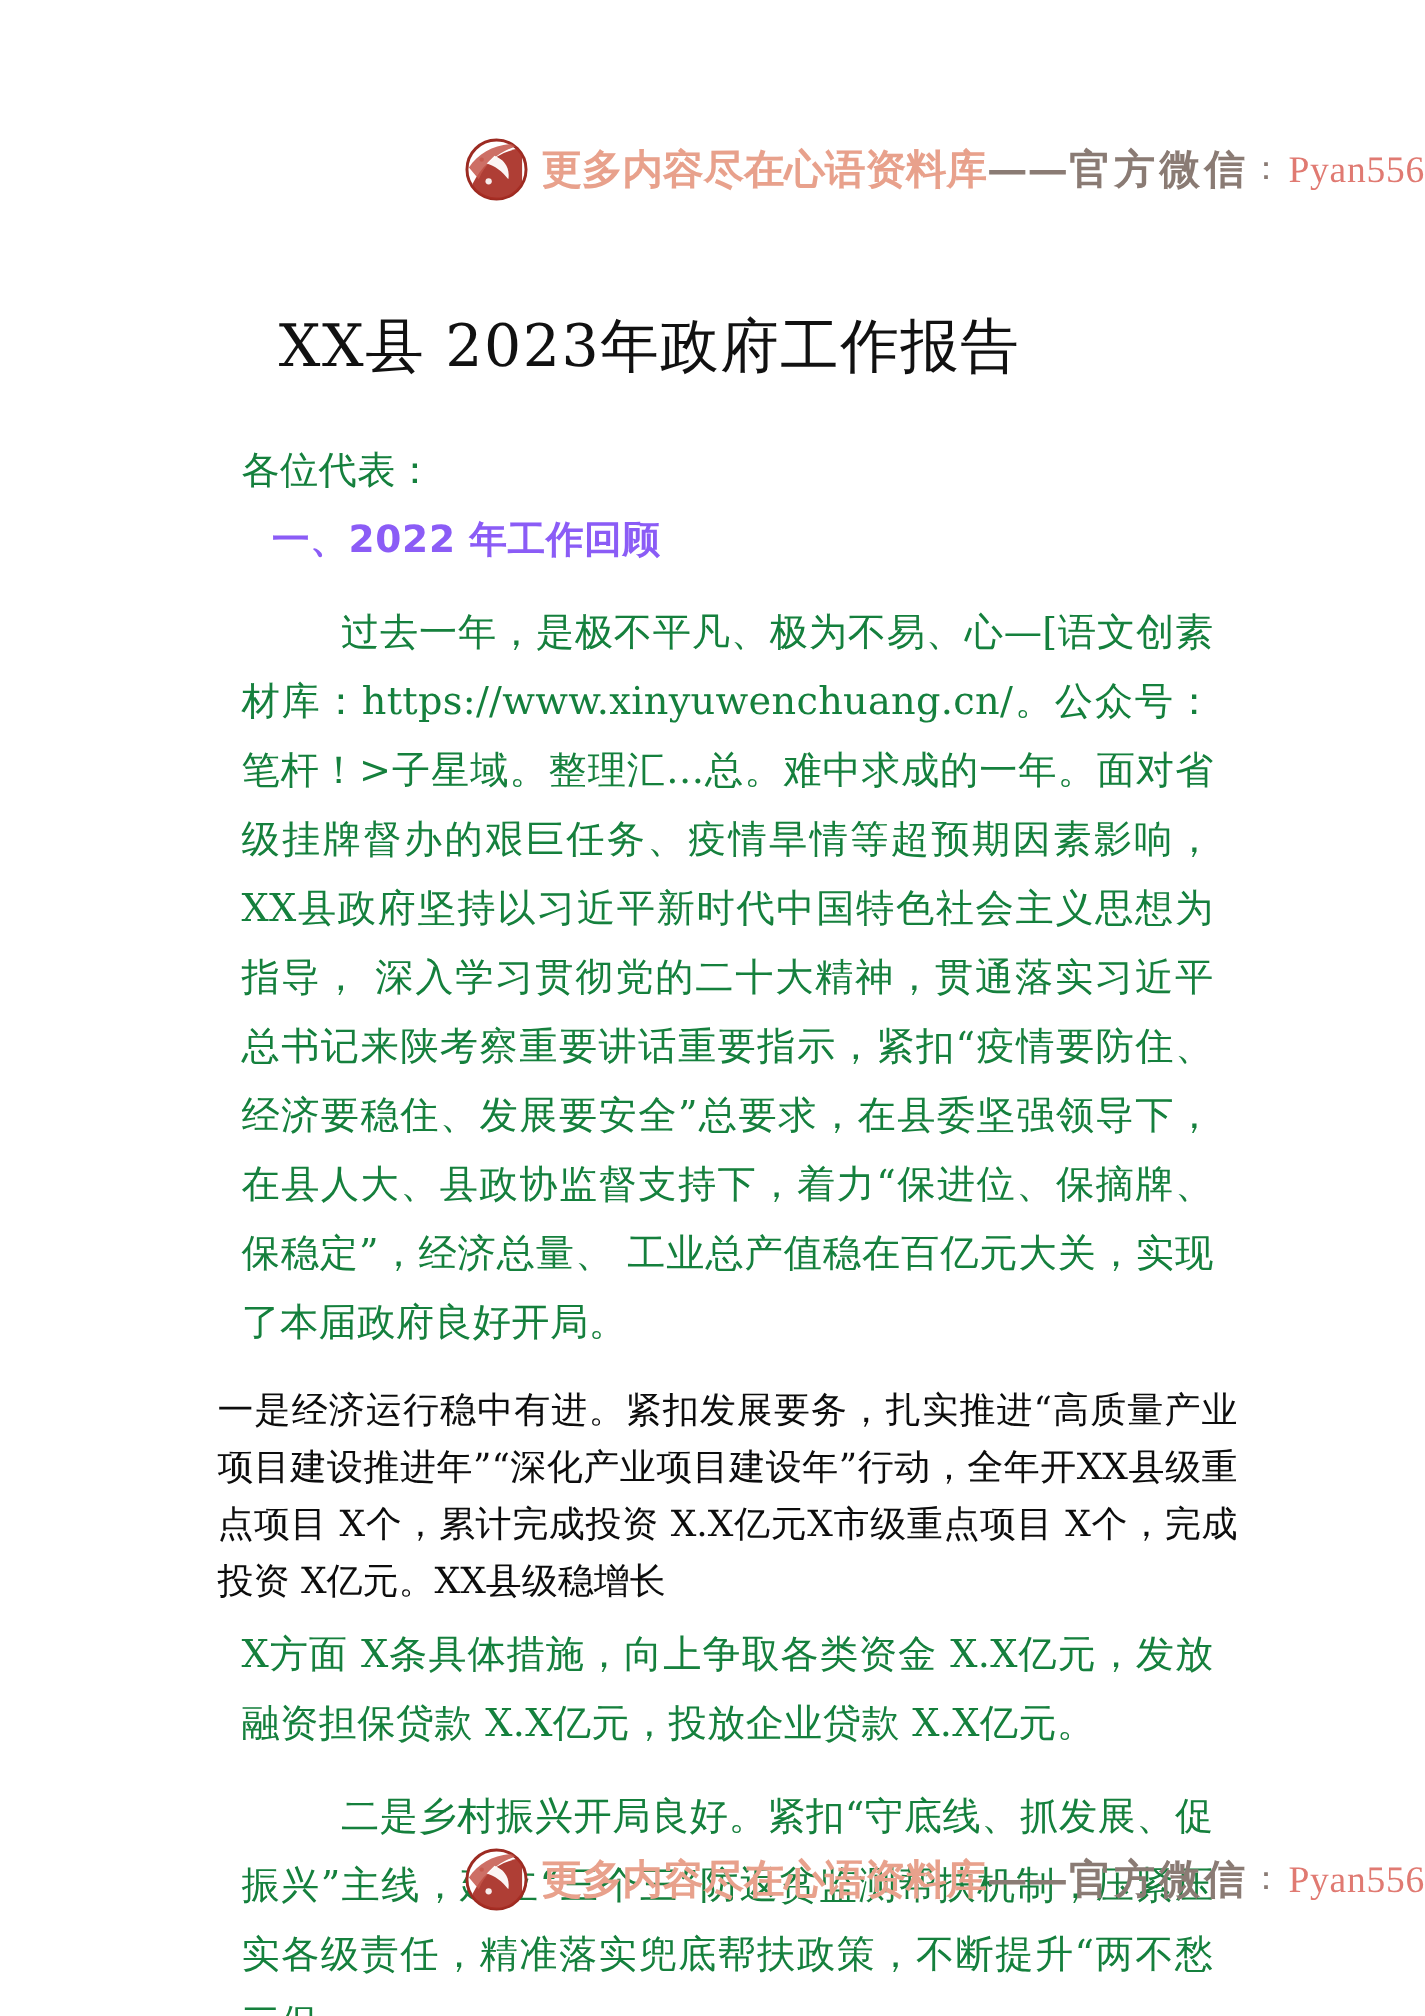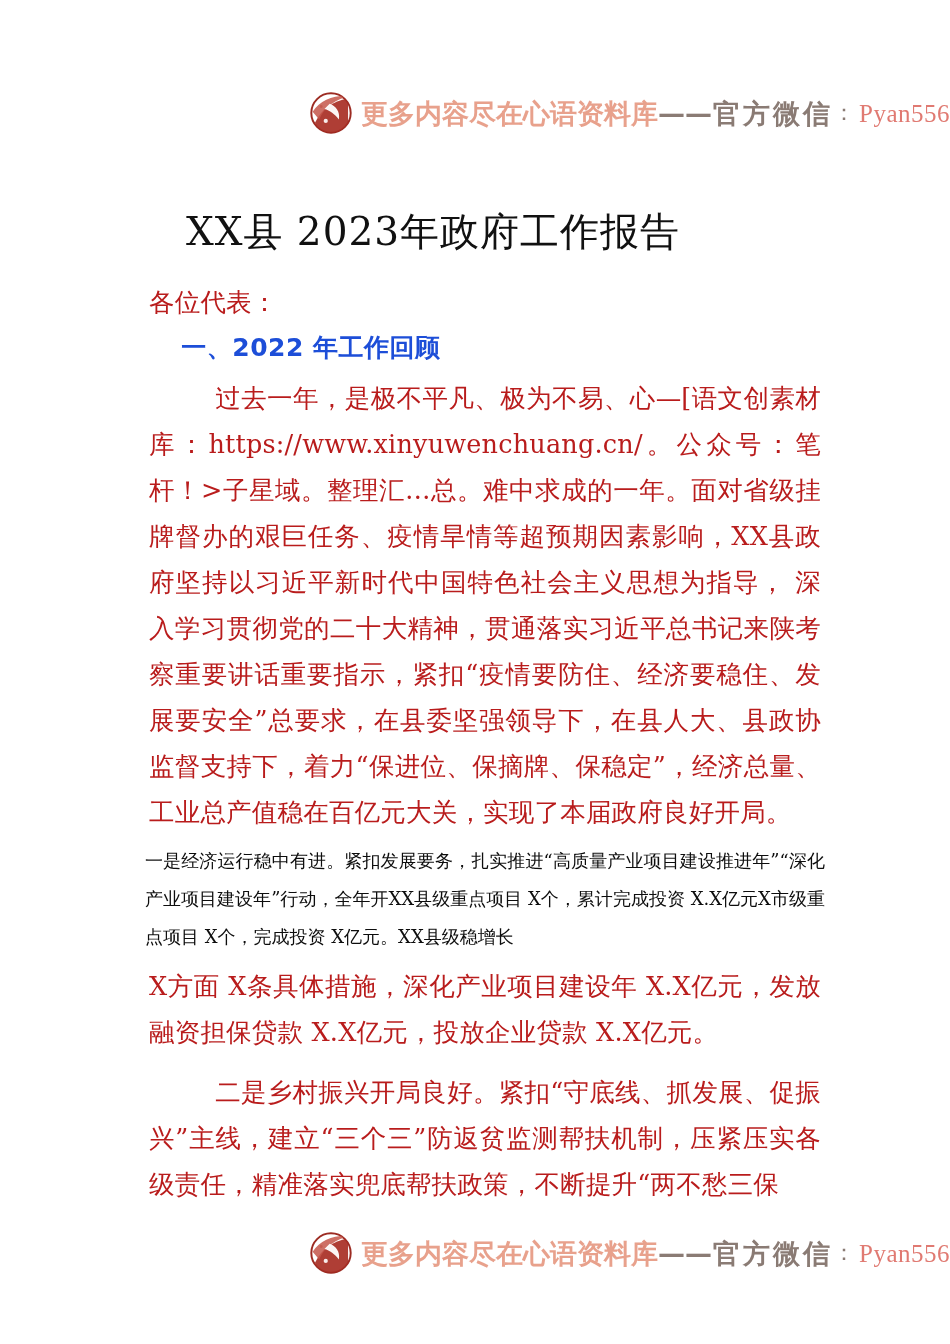--- a/index.html
+++ b/index.html
@@ -102,22 +102,22 @@
     position: absolute;
     top: 275px;
     left: 145px;
     width: 680px;
   }
 
   .p {
     font-family: "DejaVu Serif", "Liberation Serif", serif;
     font-size: 25.5px;
     line-height: 46px;
-    color: #b91c1c;
-    margin: 4px;
+    color: #15803d;
+    margin: 16px;
     text-align: justify;
     text-justify: inter-character;
     letter-spacing: 0.2px;
   }
 
   .p-salutation {
     margin-bottom: 0px;
   }
 
   .p-indent {
@@ -125,27 +125,27 @@
   }
 
   .heading-2 {
     font-family: "DejaVu Sans", "Liberation Sans", sans-serif;
     font-size: 25px;
     font-weight: 700;
     line-height: 46px;
     margin: 0;
     text-indent: 1.45em;
     letter-spacing: 0.5px;
-    color: #1d4ed8;
+    color: #8b5cf6;
   }
 
   
   .p-tight {
     font-family: "DejaVu Serif", "Liberation Serif", serif;
-    font-size: 18px;
+    font-size: 24px;
     line-height: 38px;
     margin: 0;
     text-align: justify;
     text-justify: inter-character;
     color: #0d0d0d;
   }
 
   .p-gap-top { margin-top: 7px; }
   .p-gap-top-lg { margin-top: 14px; }
 </style>
@@ -183,21 +183,21 @@
 
     <p class="p p-salutation">各位代表：</p>
 
 
     <h2 class="heading-2">一、2022 年工作回顾</h2>
 
     <p class="p p-indent">过去一年，是极不平凡、极为不易、心—[语文创素材库：https://www.xinyuwenchuang.cn/。公众号：笔杆！&gt;子星域。整理汇…总。难中求成的一年。面对省级挂牌督办的艰巨任务、疫情旱情等超预期因素影响，XX县政府坚持以习近平新时代中国特色社会主义思想为指导， 深入学习贯彻党的二十大精神，贯通落实习近平总书记来陕考察重要讲话重要指示，紧扣“疫情要防住、经济要稳住、发展要安全”总要求，在县委坚强领导下，在县人大、县政协监督支持下，着力“保进位、保摘牌、保稳定”，经济总量、 工业总产值稳在百亿元大关，实现了本届政府良好开局。</p>
 
     <p class="p-tight p-gap-top">一是经济运行稳中有进。紧扣发展要务，扎实推进“高质量产业项目建设推进年”“深化产业项目建设年”行动，全年开XX县级重点项目 X个，累计完成投资 X.X亿元X市级重点项目 X个，完成投资 X亿元。XX县级稳增长</p>
 
-    <p class="p p-gap-top">X方面 X条具体措施，深化产业项目建设年 X.X亿元，发放融资担保贷款 X.X亿元，投放企业贷款 X.X亿元。</p>
+    <p class="p p-gap-top">X方面 X条具体措施，向上争取各类资金 X.X亿元，发放融资担保贷款 X.X亿元，投放企业贷款 X.X亿元。</p>
 
     <p class="p p-indent p-gap-top-lg">二是乡村振兴开局良好。紧扣“守底线、抓发展、促振兴”主线，建立“三个三”防返贫监测帮扶机制，压紧压实各级责任，精准落实兜底帮扶政策，不断提升“两不愁三保</p>
 
   </div>
 
   <div class="watermark watermark-footer">
     <svg class="wm-logo" viewBox="0 0 64 64">
       <defs>
         <clipPath id="cclip2">
             <circle cx="32" cy="32" r="30"></circle>

